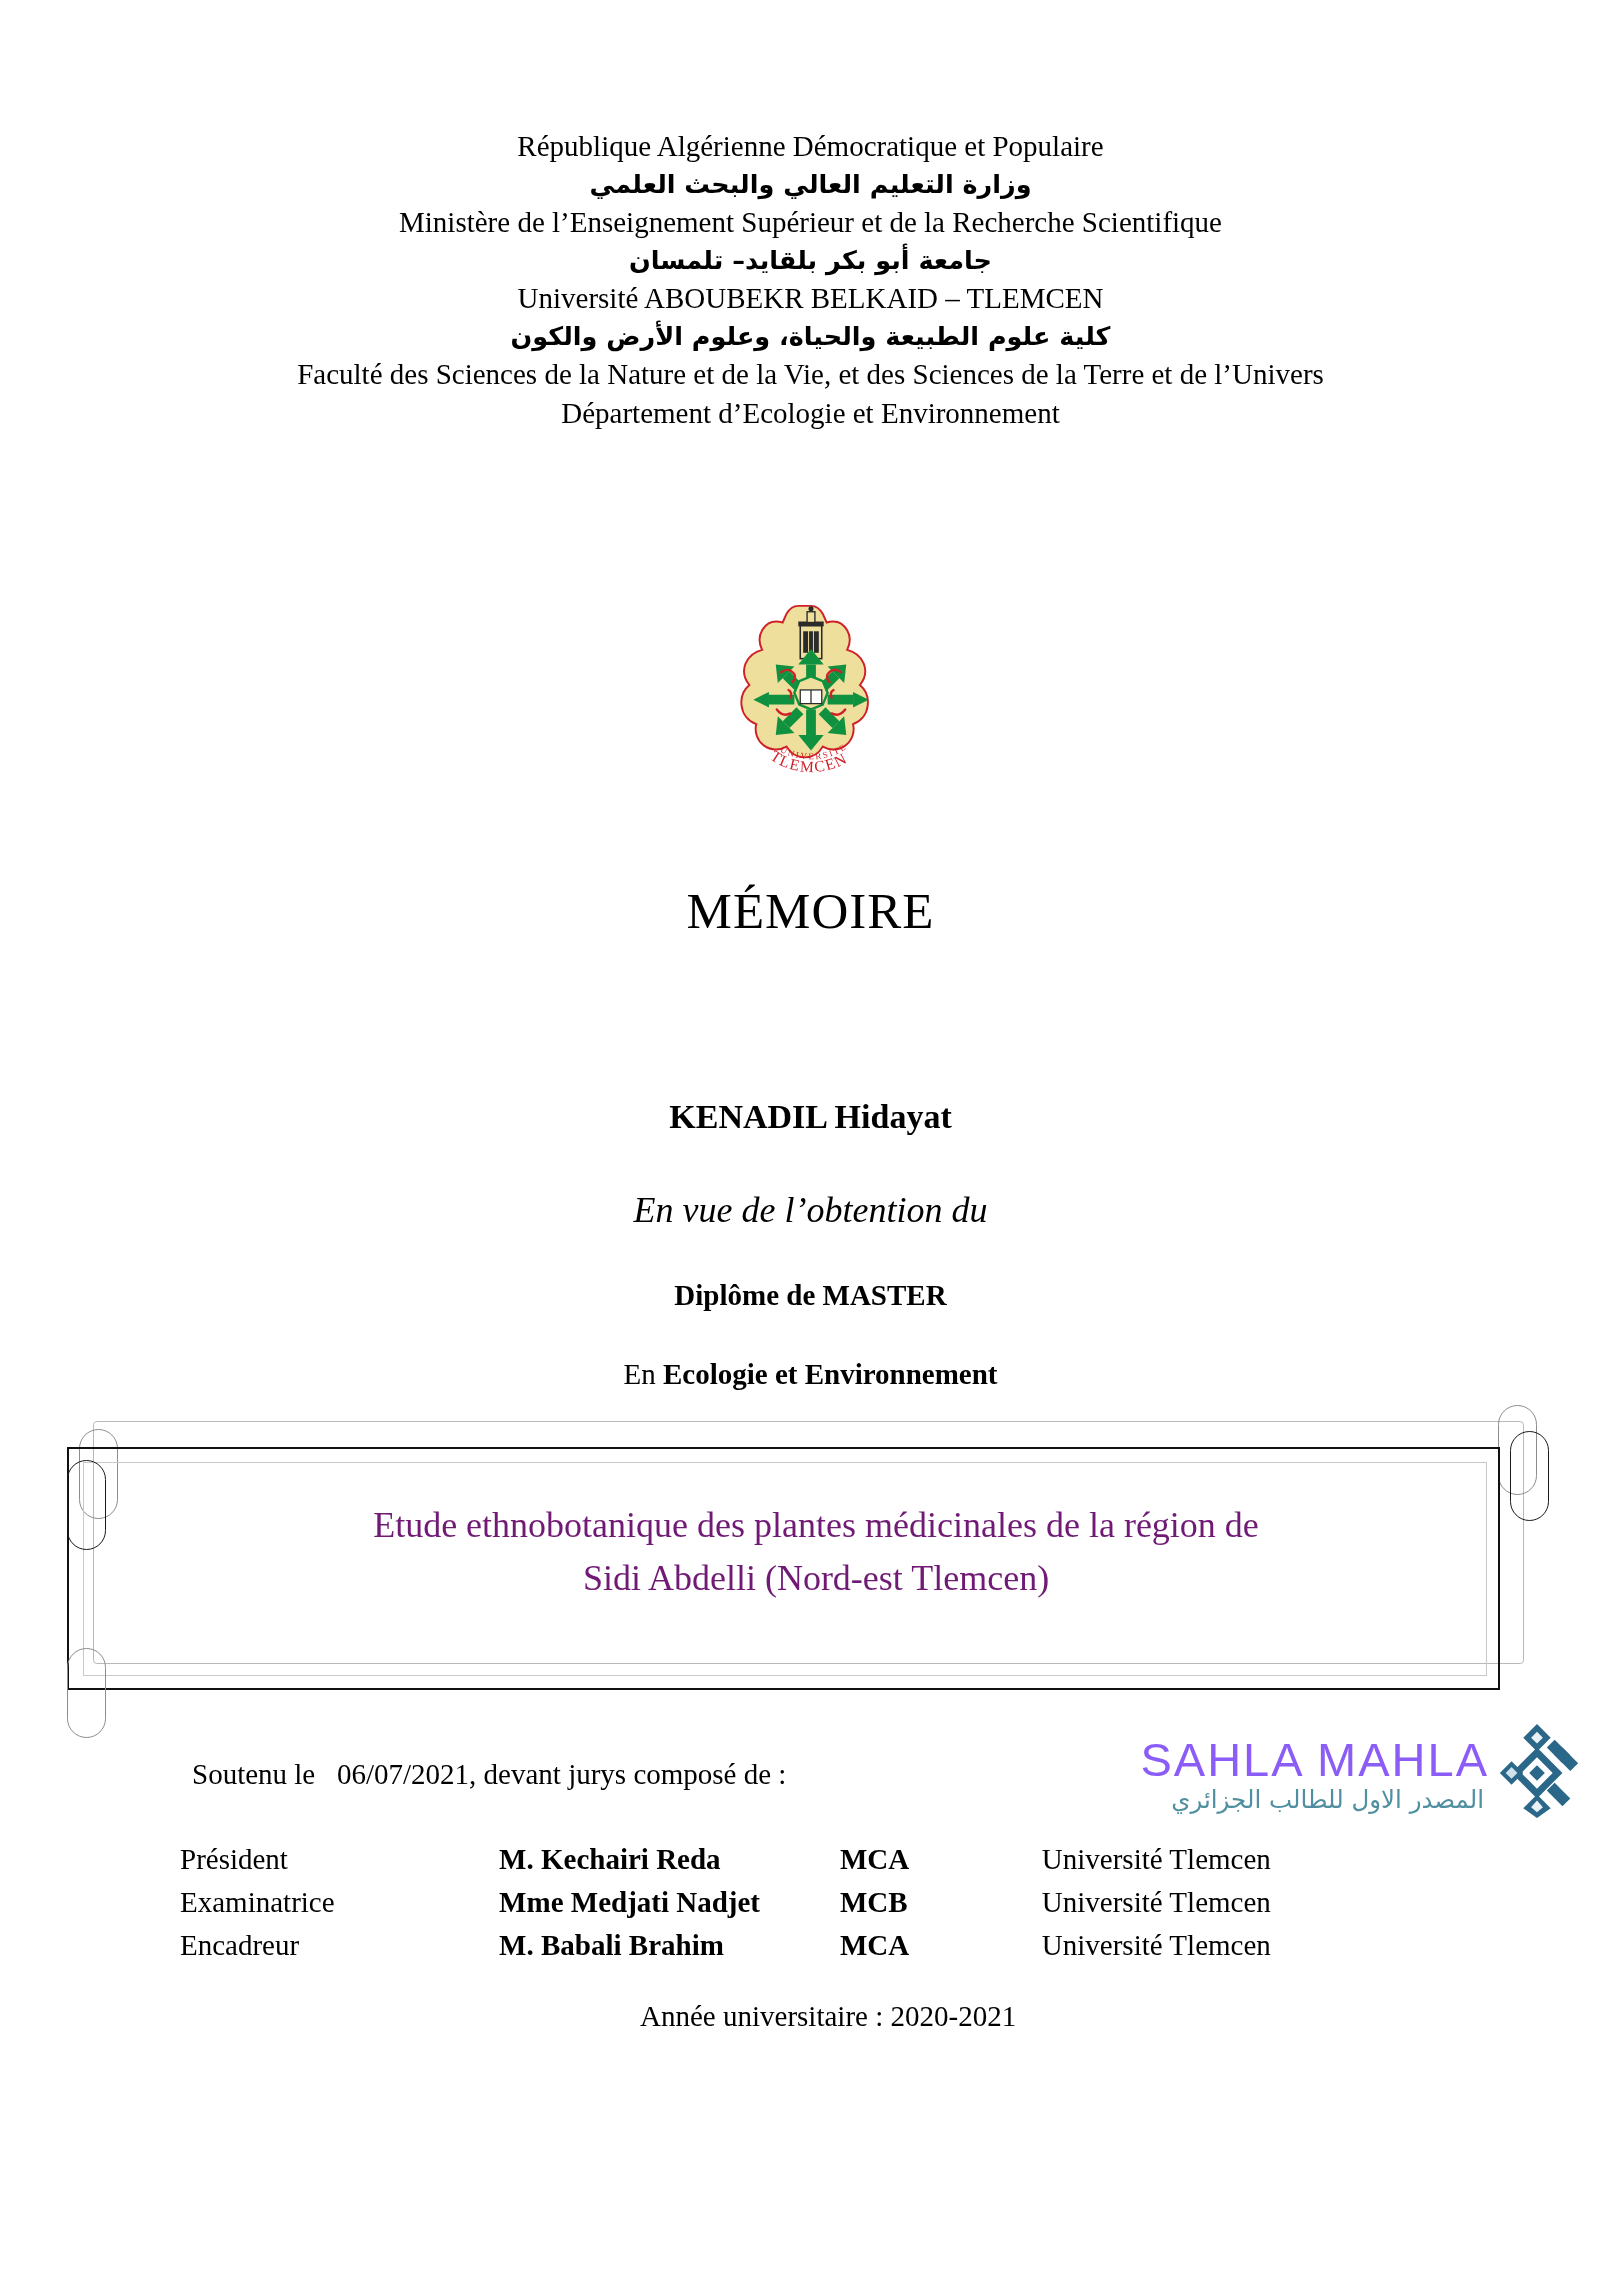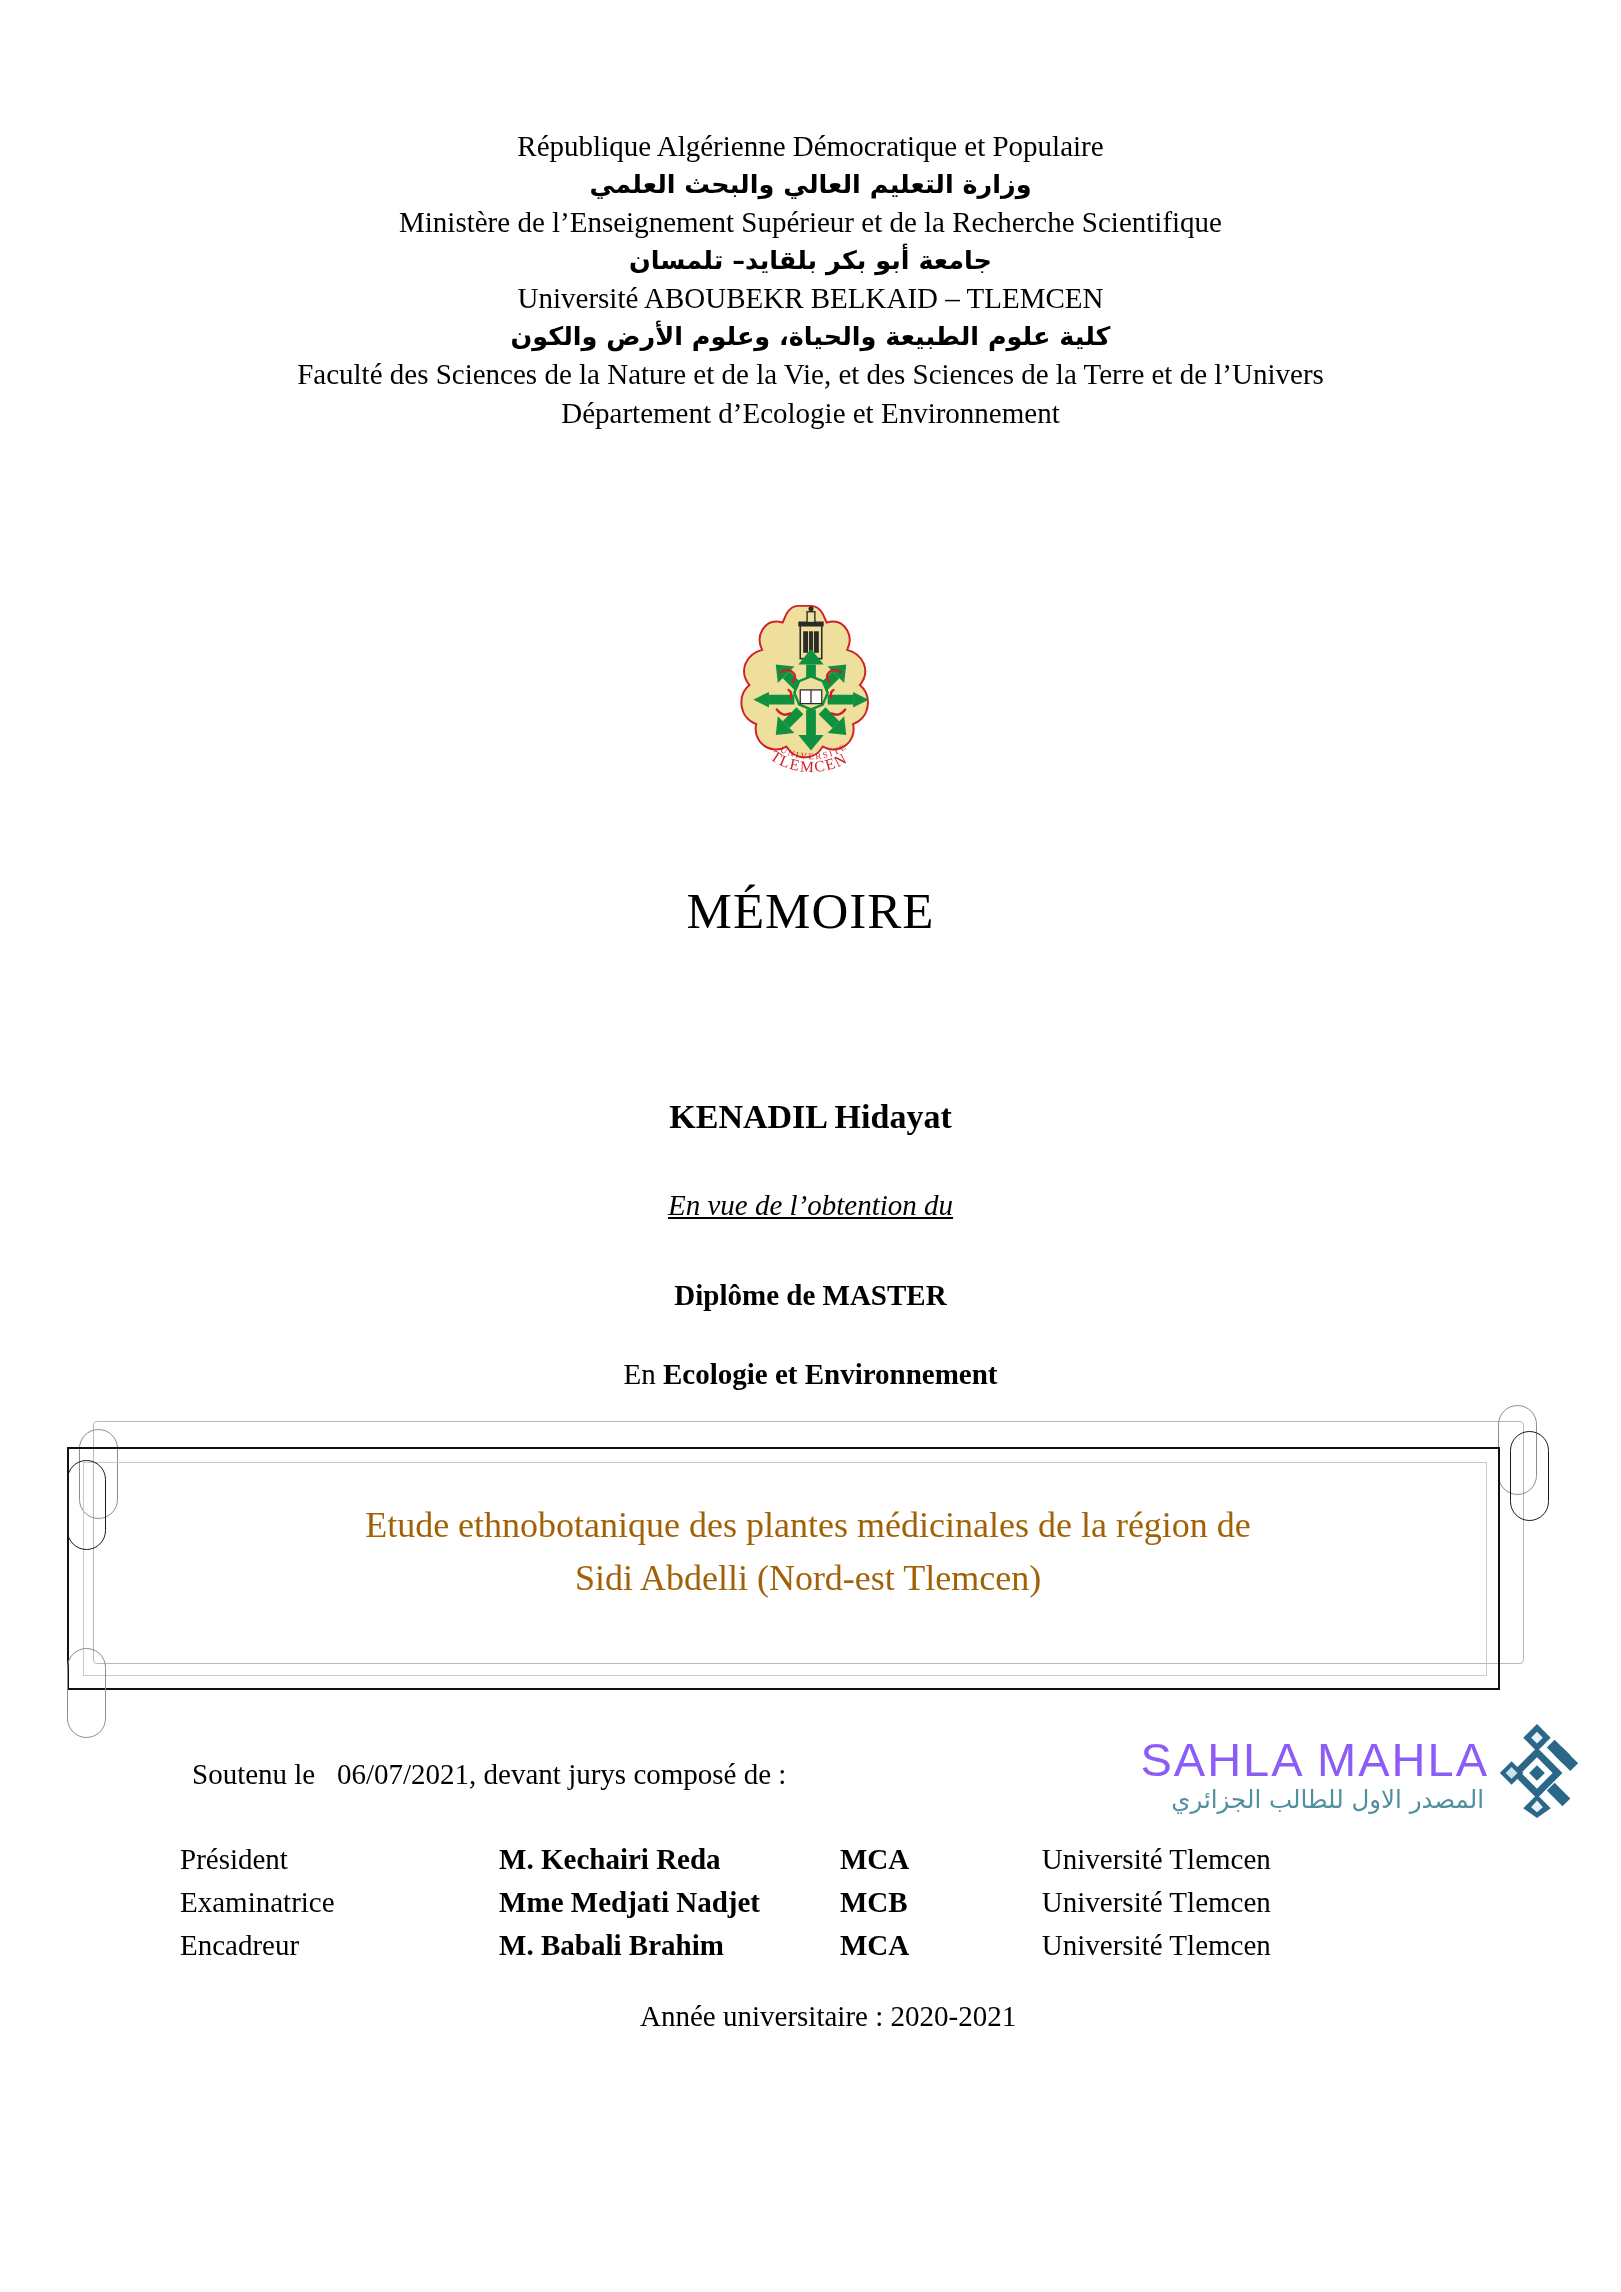--- a/index.html
+++ b/index.html
@@ -81,23 +81,22 @@
     text-align: center;
     font-size: 34px;
     font-weight: bold;
   }
   .envue {
     position: absolute;
     top: 1189px;
     left: 0;
     width: 100%;
     text-align: center;
-    font-size: 29px;
+    font-size: 36px;
     font-style: italic;
-    text-decoration: underline;
   }
   .diplome {
     position: absolute;
     top: 1279px;
     left: 0;
     width: 100%;
     text-align: center;
     font-size: 29px;
     font-weight: bold;
   }
@@ -158,25 +157,25 @@
   }
   .curl.dark { border-color: #1a1a1a; }
   .curl-tl { left: 11.8px;  top: 7.8px; }
   .curl-tl2 { left: 0px;  top: 39px; }
   .curl-tr { right: 11.8px; top: -15.7px; }
   .curl-tr2 { right: 0px; top: 9.8px; }
   .curl-bl { left: 0px;   bottom: -17.6px; }
 
   .title-text {
     position: absolute;
-    left: 0;
+    left: 8px;
     top: 78px;
     width: 100%;
     text-align: center;
-    color: #a16207;
+    color: #701a75;
     font-size: 36px;
     line-height: 53px;
     z-index: 4;
   }
 
   
   .soutenu {
     position: absolute;
     top: 1758px;
     left: 192px;

